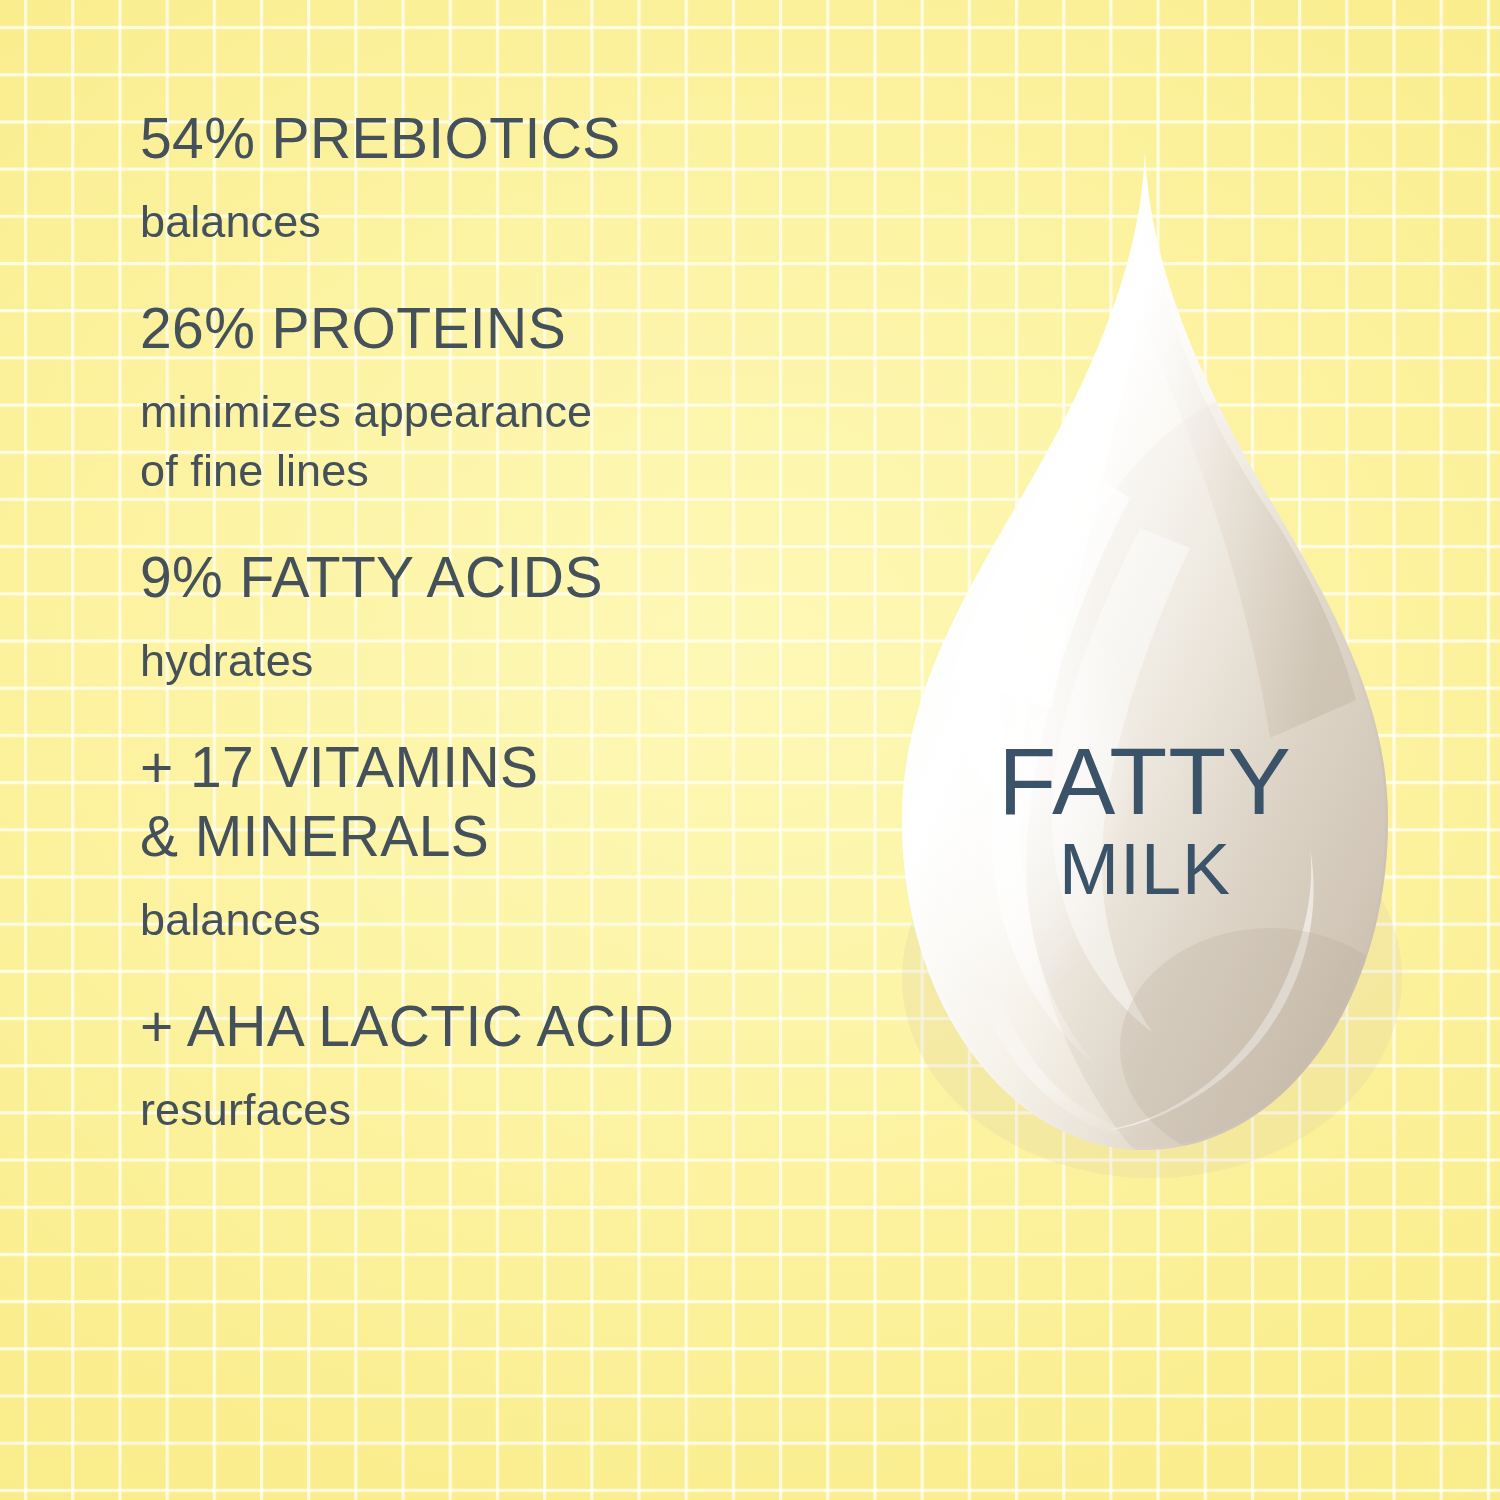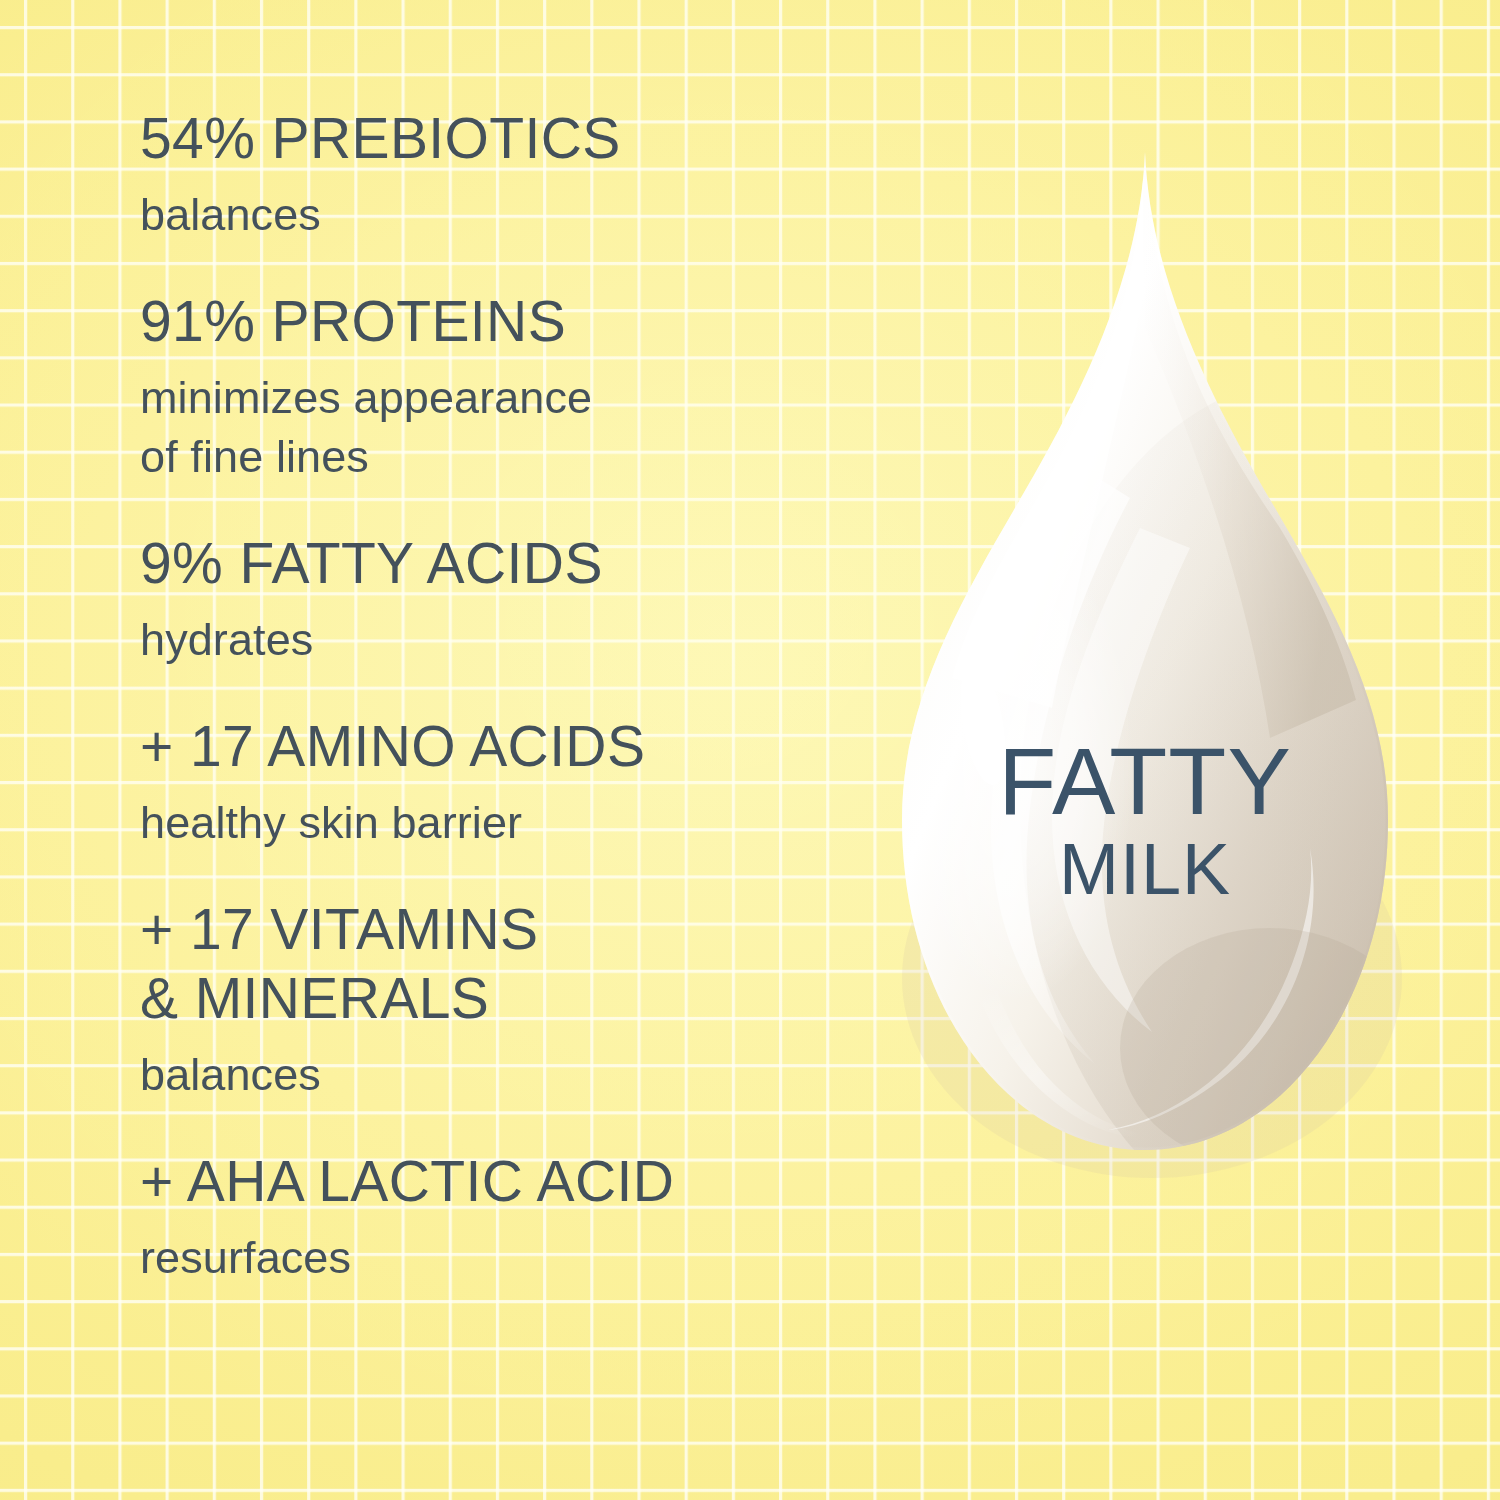--- a/index.html
+++ b/index.html
@@ -59,21 +59,21 @@
     letter-spacing: 0.4px;
     white-space: pre-line;
   }
   .ing-desc {
     font-size: 45px;
     line-height: 59px;
     font-weight: 400;
     color: #44515b;
     letter-spacing: 0.1px;
     white-space: pre-line;
-    margin-top: 12px;
+    margin-top: 19px;
   }
 
   
   .droplet-wrap {
     position: absolute;
     left: 840px;
     top: 148px;
     width: 610px;
     height: 1060px;
   }
@@ -127,34 +127,30 @@
   <div class="bg-vignette"></div>
 
   <div class="ingredients">
 
     <div class="ing-block">
       <div class="ing-title">54% PREBIOTICS</div>
       <div class="ing-desc">balances</div>
     </div>
 
     <div class="ing-block">
-      <div class="ing-title">91% PROTEINS</div>
+      <div class="ing-title">26% PROTEINS</div>
       <div class="ing-desc">minimizes appearance
 of fine lines</div>
     </div>
 
     <div class="ing-block">
       <div class="ing-title">9% FATTY ACIDS</div>
       <div class="ing-desc">hydrates</div>
     </div>
 
-    <div class="ing-block">
-      <div class="ing-title">+ 17 AMINO ACIDS</div>
-      <div class="ing-desc">healthy skin barrier</div>
-    </div>
 
     <div class="ing-block">
       <div class="ing-title">+ 17 VITAMINS
 &amp; MINERALS</div>
       <div class="ing-desc">balances</div>
     </div>
 
     <div class="ing-block">
       <div class="ing-title">+ AHA LACTIC ACID</div>
       <div class="ing-desc">resurfaces</div>

